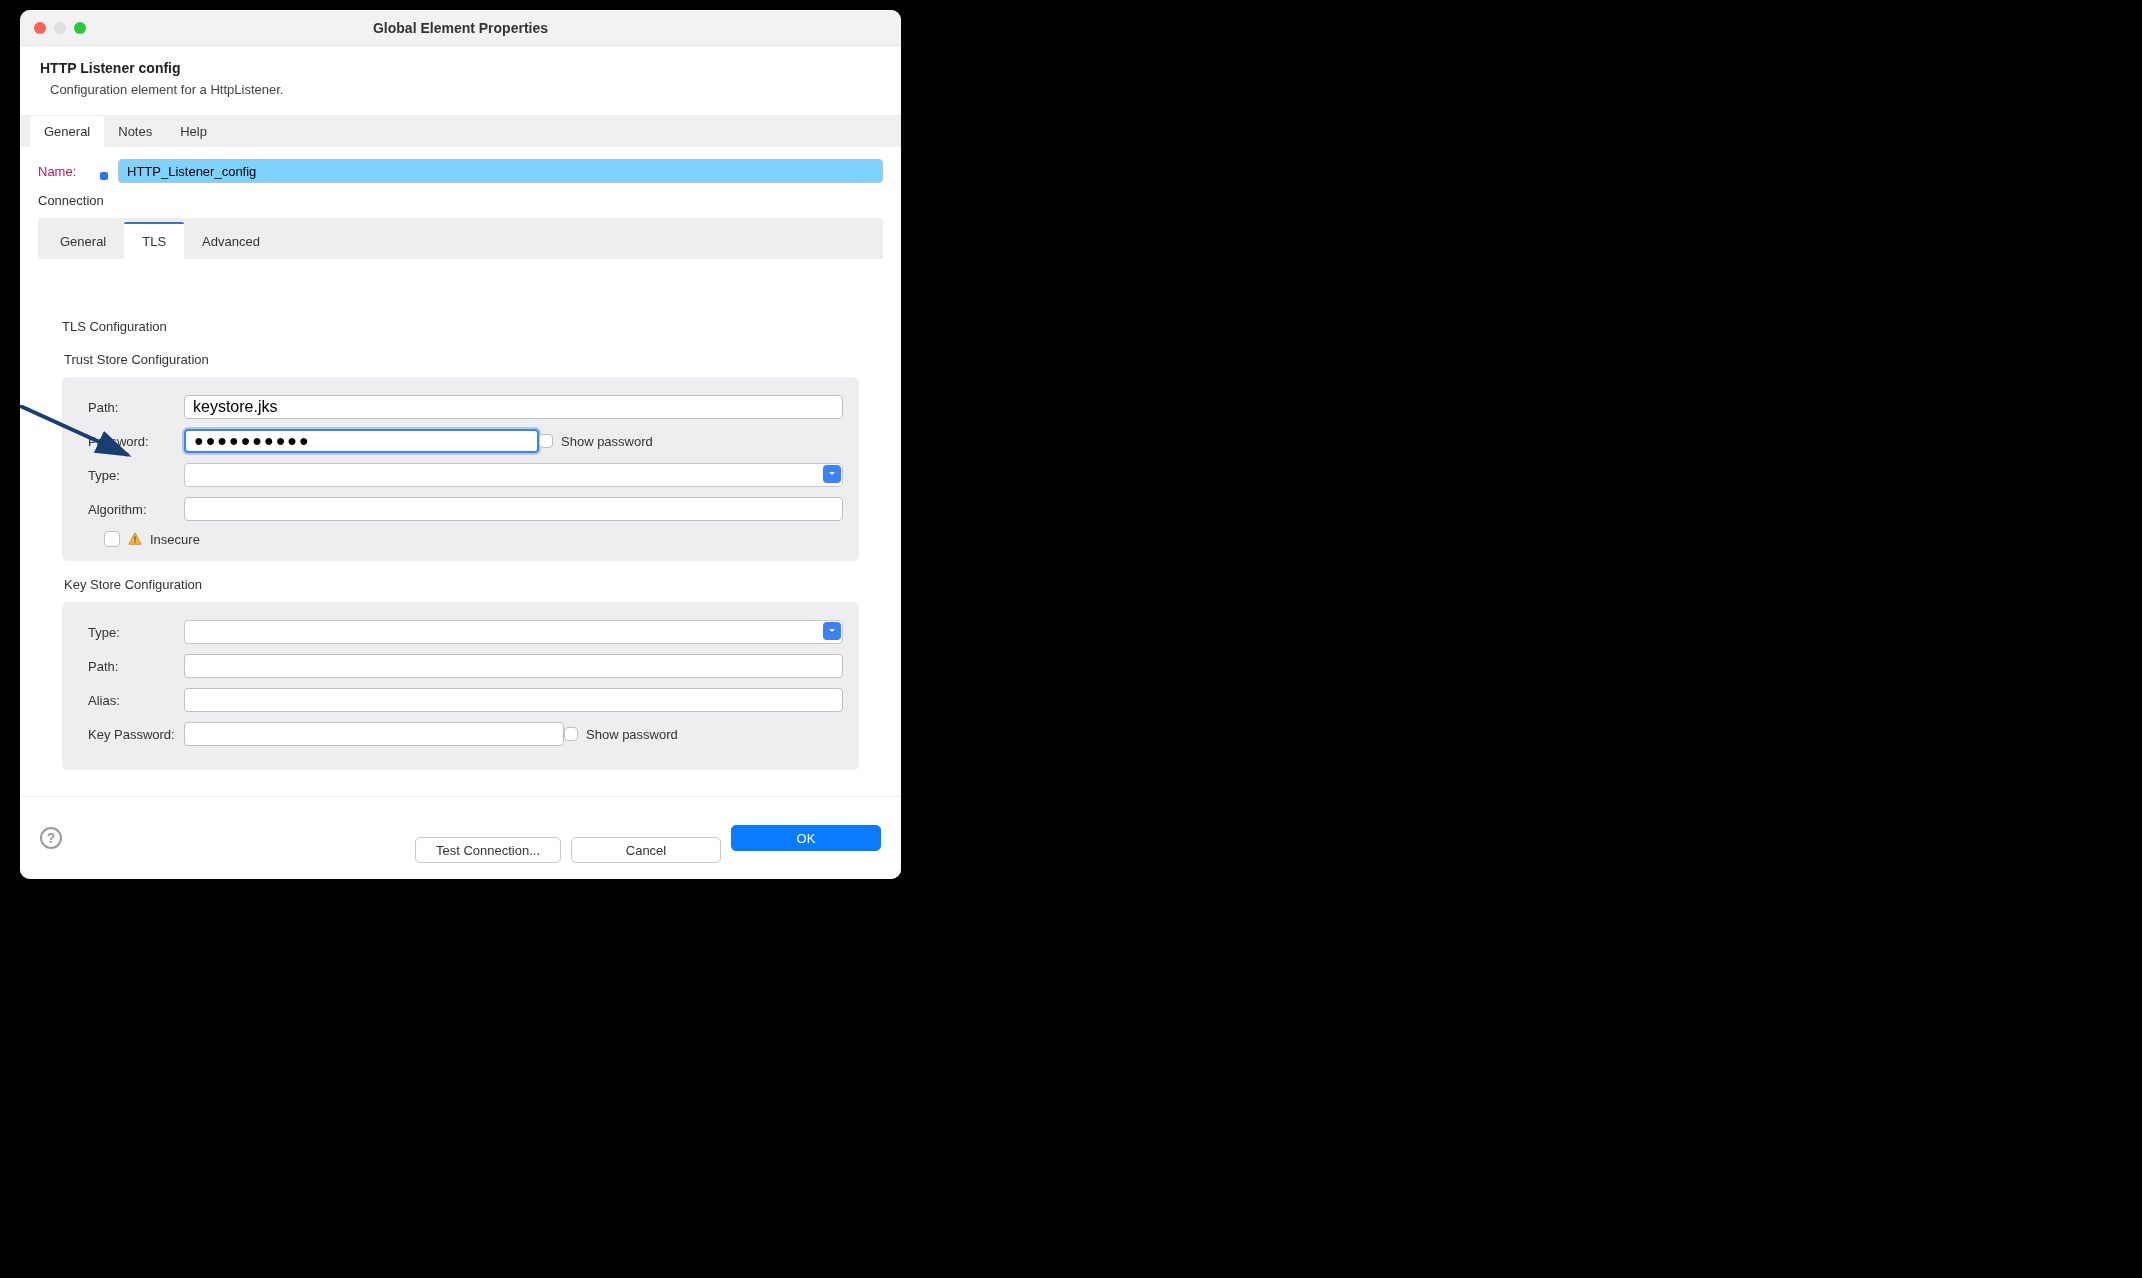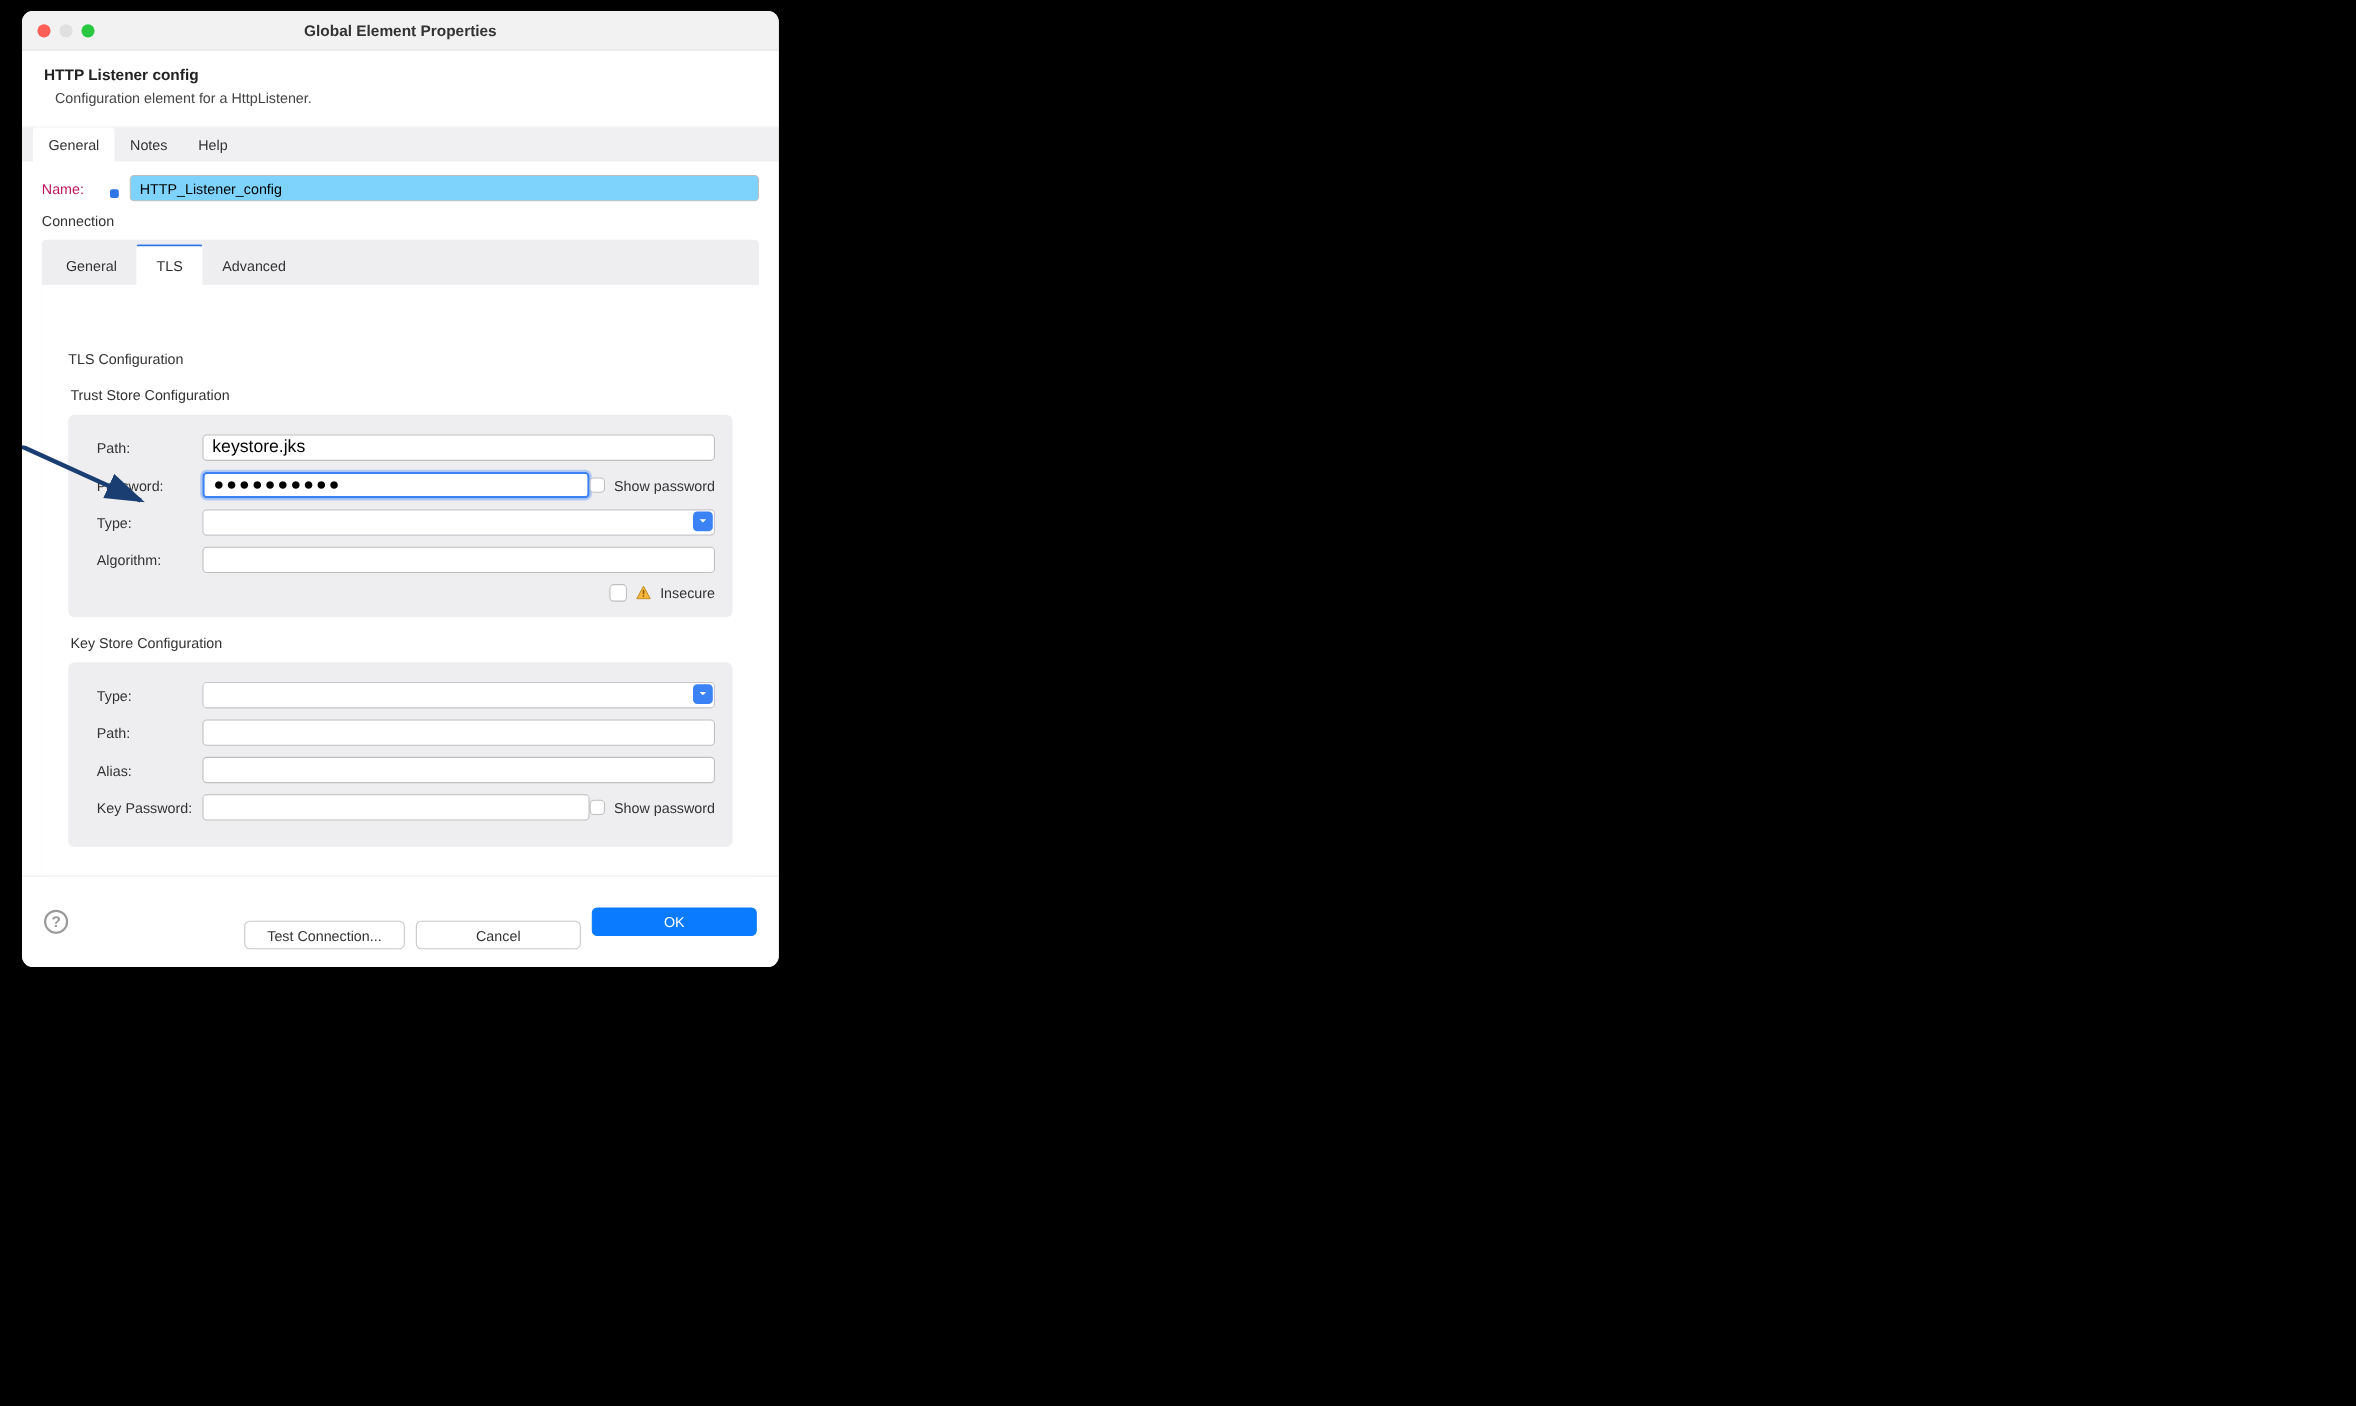--- a/index.html
+++ b/index.html
@@ -3,21 +3,21 @@
 <meta charset="utf-8">
 <style>
   * { box-sizing: border-box; margin: 0; padding: 0; }
   body {
     font-family: -apple-system, BlinkMacSystemFont, "Helvetica Neue", Arial, sans-serif;
     background: #000;
     font-size: 13px;
     color: #333;
   }
   .window {
-    width: 688px;
+    width: 881px;
     background: #fff;
     border-radius: 10px;
     overflow: hidden;
     box-shadow: 0 0 0 1px rgba(0,0,0,.15);
     margin: 10px 0 0 20px;
     position: relative;
   }
   .titlebar {
     height: 36px;
     background: #f2f2f2;
@@ -173,21 +173,21 @@
   .field-row .pw-focus {
     border: 2px solid #3b82f6 !important;
     outline: 2px solid rgba(59,130,246,.35);
     max-width: 360px;
     letter-spacing: 2px;
     font-size: 16px;
   }
   .field-row .select-wrap { flex: 1; max-width: none; }
   .field-row .select-wrap .select { border-radius: 4px; }
   .checkbox-row {
-    display: flex; align-items: center; gap: 8px; padding-left: 26px; margin-top: 6px; justify-content: flex-end;
+    display: flex; align-items: center; gap: 8px; padding-left: 26px; margin-top: 6px;
   }
   .chk {
     width: 16px; height: 16px; border: 1px solid #bfbfbf; border-radius: 4px; background: #fff;
   }
   .warn-icon {
     display: inline-flex;
     align-items: center;
     justify-content: center;
   }
   .show-pw { display: flex; align-items: center; gap: 8px; }

